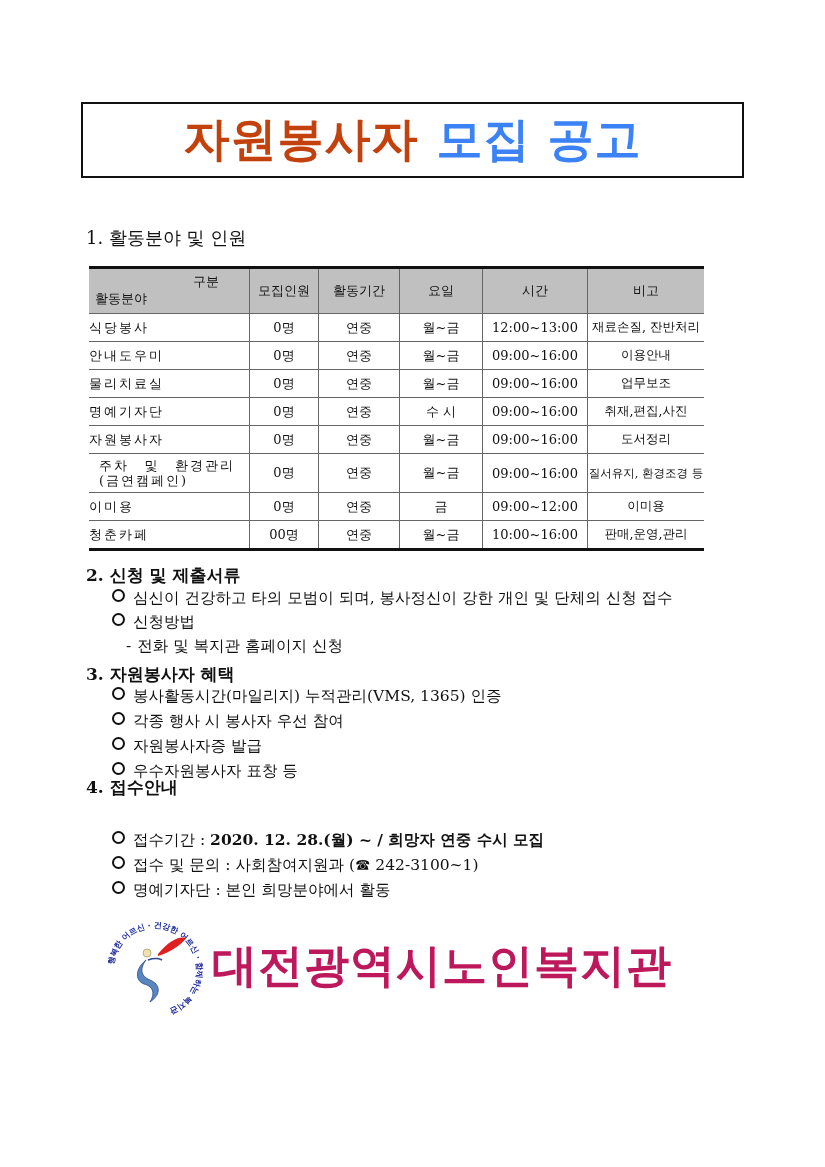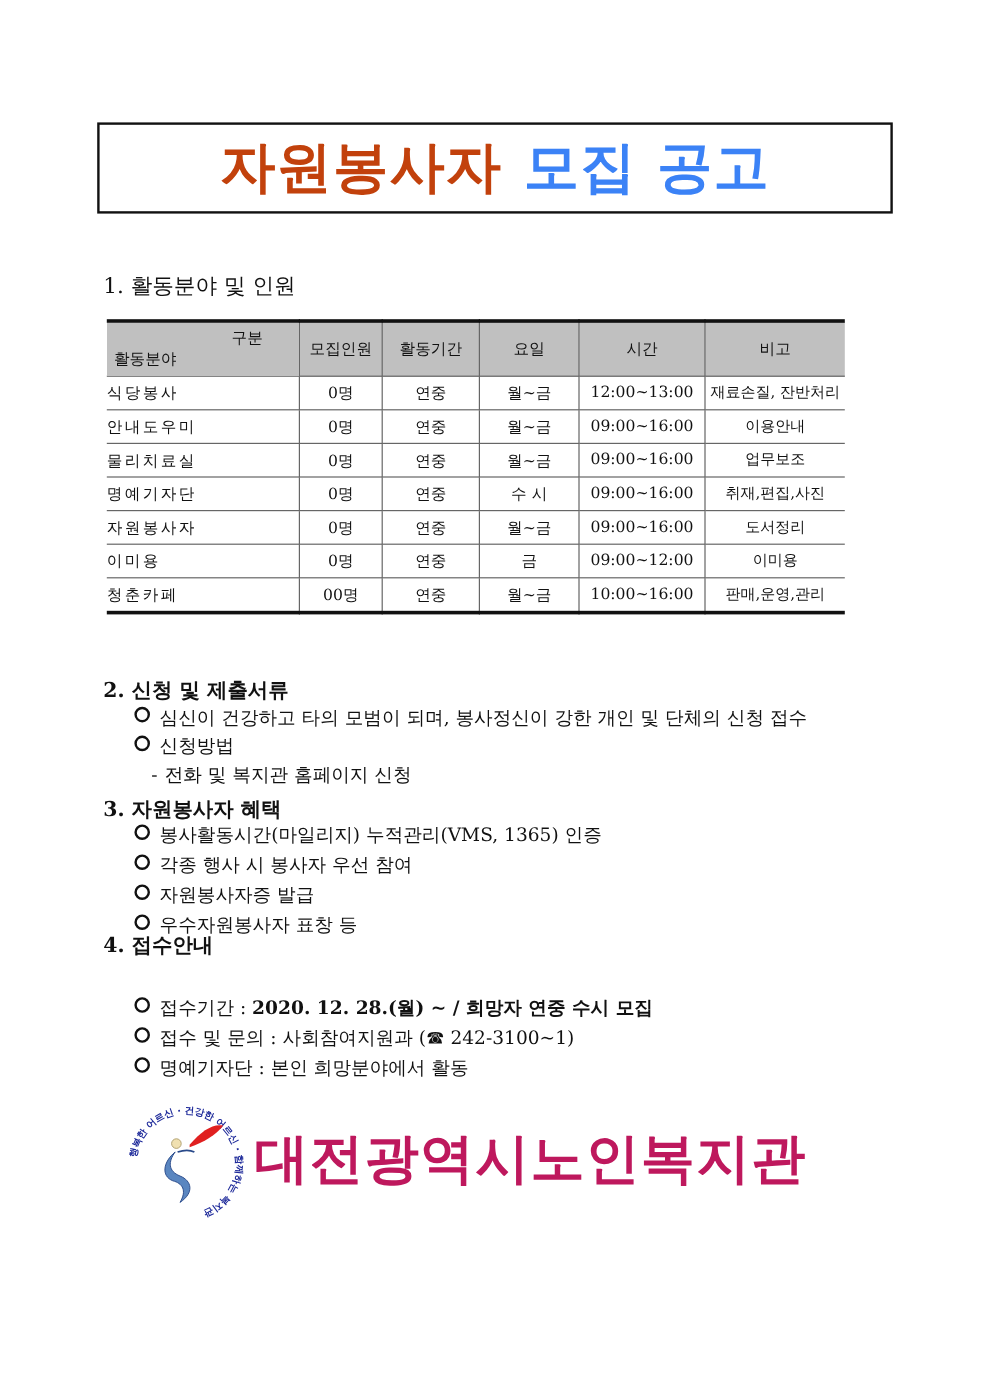--- a/index.html
+++ b/index.html
@@ -124,20 +124,31 @@
       <td>09:00~16:00</td>
       <td class="note">취재,편집,사진</td>
     </tr>
     <tr>
       <td class="field">자원봉사자</td>
       <td>0명</td>
       <td>연중</td>
       <td>월~금</td>
       <td>09:00~16:00</td>
       <td class="note">도서정리</td>
+    </tr>
+    <tr class="tall">
+      <td class="field two">
+        <span class="ln">주차 및 환경관리</span>
+        <span class="ln">(금연캠페인)</span>
+      </td>
+      <td>0명</td>
+      <td>연중</td>
+      <td>월~금</td>
+      <td>09:00~16:00</td>
+      <td class="note" style="font-size:11.5px">질서유지, 환경조경 등</td>
     </tr>
     <tr>
       <td class="field">이미용</td>
       <td>0명</td>
       <td>연중</td>
       <td>금</td>
       <td>09:00~12:00</td>
       <td class="note">이미용</td>
     </tr>
     <tr>

